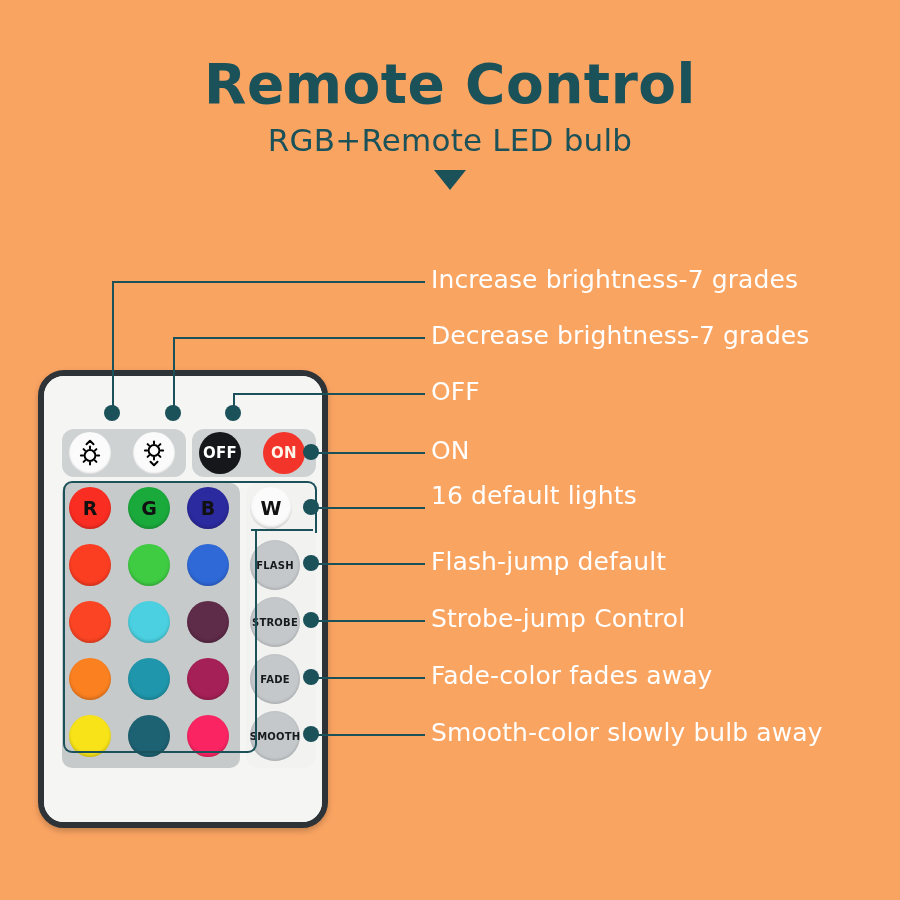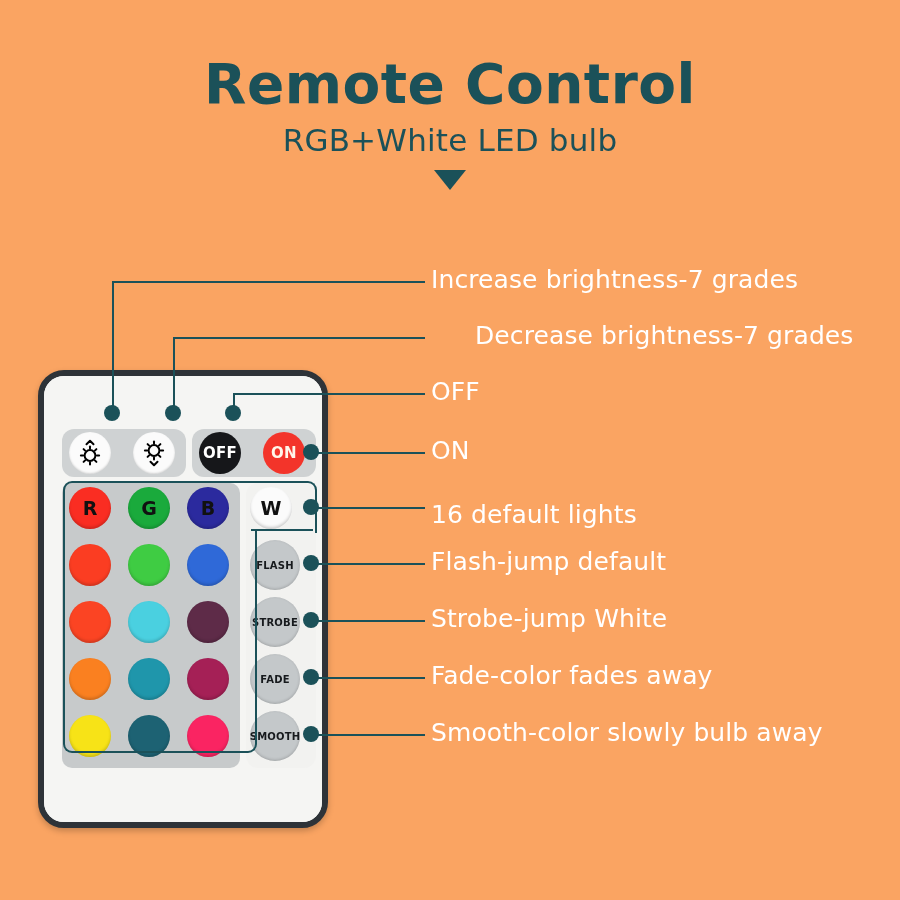--- a/index.html
+++ b/index.html
@@ -86,21 +86,21 @@
   .outline{
     position:absolute;border:2px solid #1b5159;background:transparent;
   }
 </style>
 </head>
 <body>
 
 <div id="stage">
 
   <div class="title">Remote Control</div>
-  <div class="subtitle">RGB+White LED bulb</div>
+  <div class="subtitle">RGB+Remote LED bulb</div>
   <div class="caret"></div>
 
   <div class="remote">
     <div class="remote-inner">
 
       <div class="pad pad-bright"></div>
       <div class="pad pad-power"></div>
       <div class="pad pad-colors"></div>
       <div class="pad pad-modes"></div>
 
@@ -220,22 +220,22 @@
   <div class="lead lead-h" style="left:311px;top:620px;width:114px;"></div>
   <div class="dot" style="left:303px;top:612px;"></div>
 
   <div class="lead lead-h" style="left:311px;top:677px;width:114px;"></div>
   <div class="dot" style="left:303px;top:669px;"></div>
 
   <div class="lead lead-h" style="left:311px;top:734px;width:114px;"></div>
   <div class="dot" style="left:303px;top:726px;"></div>
 
   <div class="label" style="left:431px;top:265px;">Increase brightness-7 grades</div>
-  <div class="label" style="left:431px;top:321px;margin-left:44px;">Decrease brightness-7 grades</div>
+  <div class="label" style="left:431px;top:321px;">Decrease brightness-7 grades</div>
   <div class="label" style="left:431px;top:377px;">OFF</div>
   <div class="label" style="left:431px;top:436px;">ON</div>
-  <div class="label" style="left:431px;top:500px;">16 default lights</div>
+  <div class="label" style="left:431px;top:481px;">16 default lights</div>
   <div class="label" style="left:431px;top:547px;">Flash-jump default</div>
-  <div class="label" style="left:431px;top:604px;">Strobe-jump White</div>
+  <div class="label" style="left:431px;top:604px;">Strobe-jump Control</div>
   <div class="label" style="left:431px;top:661px;">Fade-color fades away</div>
   <div class="label" style="left:431px;top:718px;">Smooth-color slowly bulb away</div>
 
 </div>
 
 </body></html>

